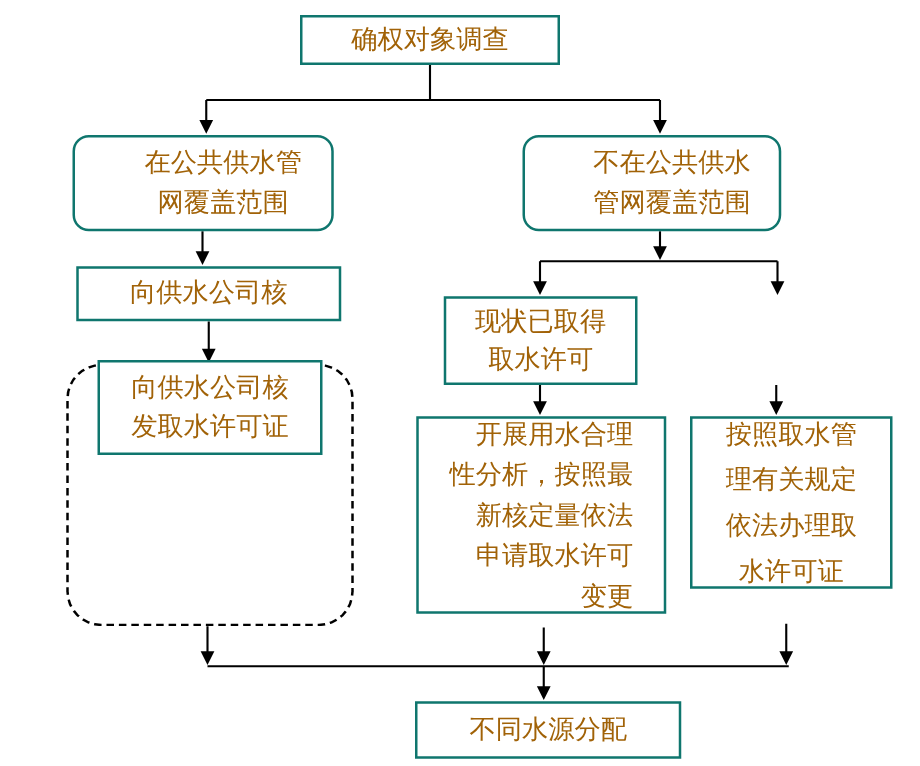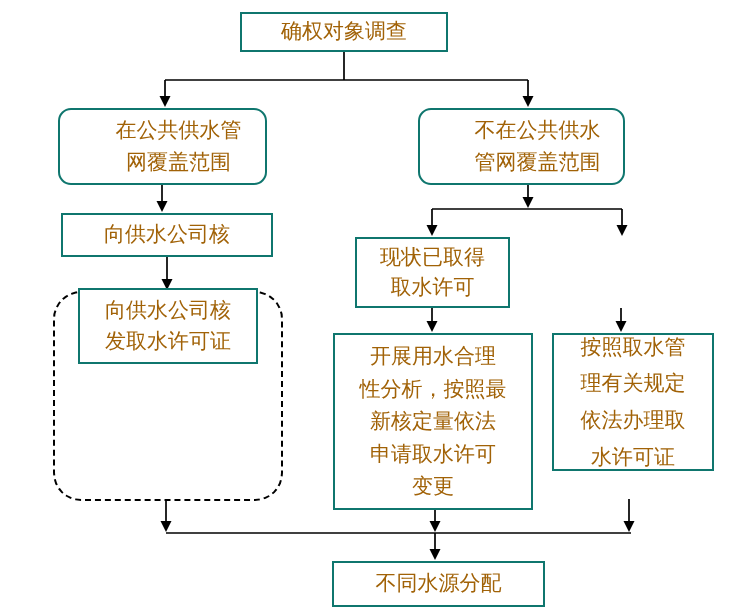--- a/index.html
+++ b/index.html
@@ -42,21 +42,21 @@
 
   
   #n-survey      { left: 240px; top: 12px;  width: 208px; height: 40px; }
   #n-covered     { left: 58px;  top: 108px; width: 209px; height: 77px; }
   #n-admin       { left: 61px;  top: 213px; width: 212px; height: 44px; }
   #n-issue-permit{ left: 78px;  top: 288px; width: 180px; height: 76px; }
   #n-issue-right { left: 78px;  top: 398px; width: 180px; height: 88px; }
   #n-not-covered { left: 418px; top: 108px; width: 207px; height: 77px; }
   #n-obtained    { left: 355px; top: 237px; width: 155px; height: 71px; line-height: 1.42; }
   #n-not-obtained{ left: 545px; top: 237px; width: 152px; height: 71px; line-height: 1.42; }
-  #n-analysis    { left: 333px; top: 333px; width: 200px; height: 177px; line-height: 1.55; }
+  #n-analysis    { left: 333px; top: 333px; width: 200px; height: 158px; line-height: 1.55; text-align: right; }
   #n-regulation  { left: 552px; top: 333px; width: 162px; height: 138px; line-height: 1.75; }
   #n-allocation  { left: 332px; top: 561px; width: 213px; height: 46px; }
 
   .dashed-group {
     position: absolute;
     box-sizing: border-box;
     left: 53px;
     top: 291px;
     width: 230px;
     height: 210px;

